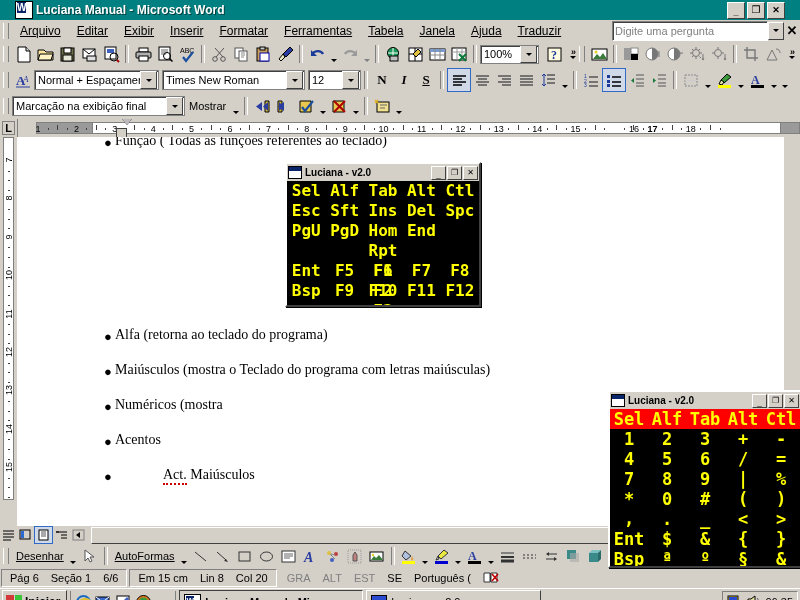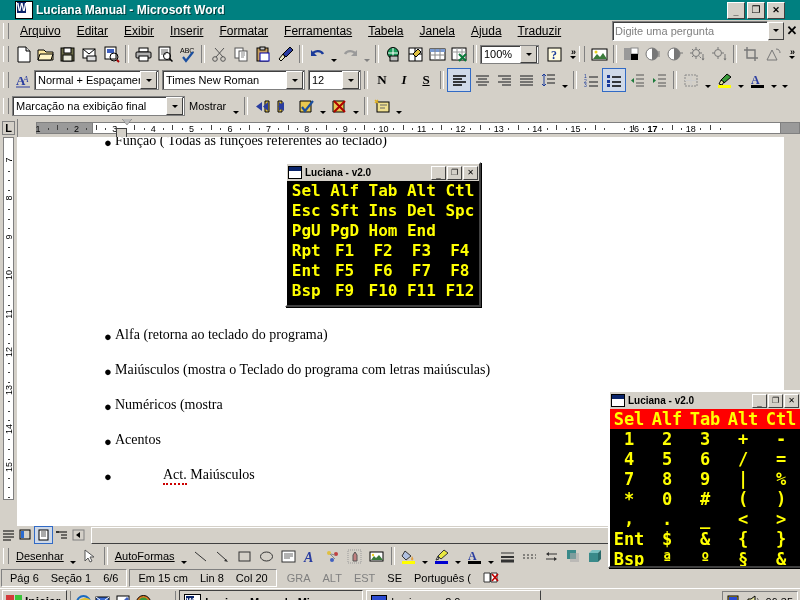--- a/index.html
+++ b/index.html
@@ -862,21 +862,21 @@
               <div class="kcell" style="font-size: 16px;">Del</div>
               <div class="kcell" style="font-size: 16px;">Spc</div>
             </div>
             <div class="krow" style="height: 20px; line-height: 20px;">
               <div class="kcell" style="font-size: 16px;">PgU</div>
               <div class="kcell" style="font-size: 16px;">PgD</div>
               <div class="kcell" style="font-size: 16px;">Hom</div>
               <div class="kcell" style="font-size: 16px;">End</div>
               <div class="kcell" style="font-size: 16px;"></div>
             </div>
-            <div class="krow" style="height: 20px; line-height: 20px;">
+            <div class="krow" style="height: 20px; line-height: 20px; flex-direction: column;">
               <div class="kcell" style="font-size: 16px;">Rpt</div>
               <div class="kcell" style="font-size: 16px;">F1</div>
               <div class="kcell" style="font-size: 16px;">F2</div>
               <div class="kcell" style="font-size: 16px;">F3</div>
               <div class="kcell" style="font-size: 16px;">F4</div>
             </div>
             <div class="krow" style="height: 20px; line-height: 20px;">
               <div class="kcell" style="font-size: 16px;">Ent</div>
               <div class="kcell" style="font-size: 16px;">F5</div>
               <div class="kcell" style="font-size: 16px;">F6</div>

